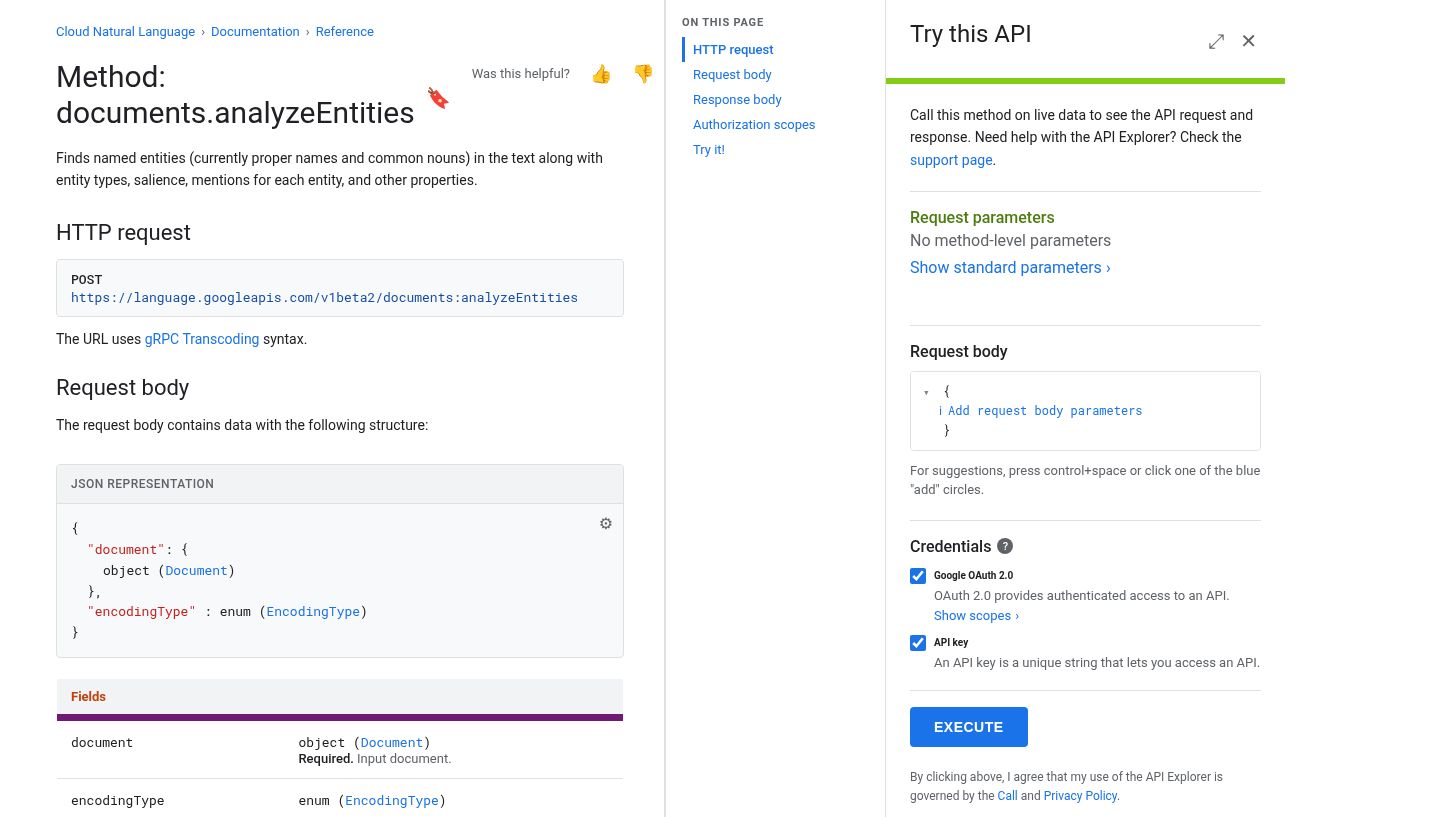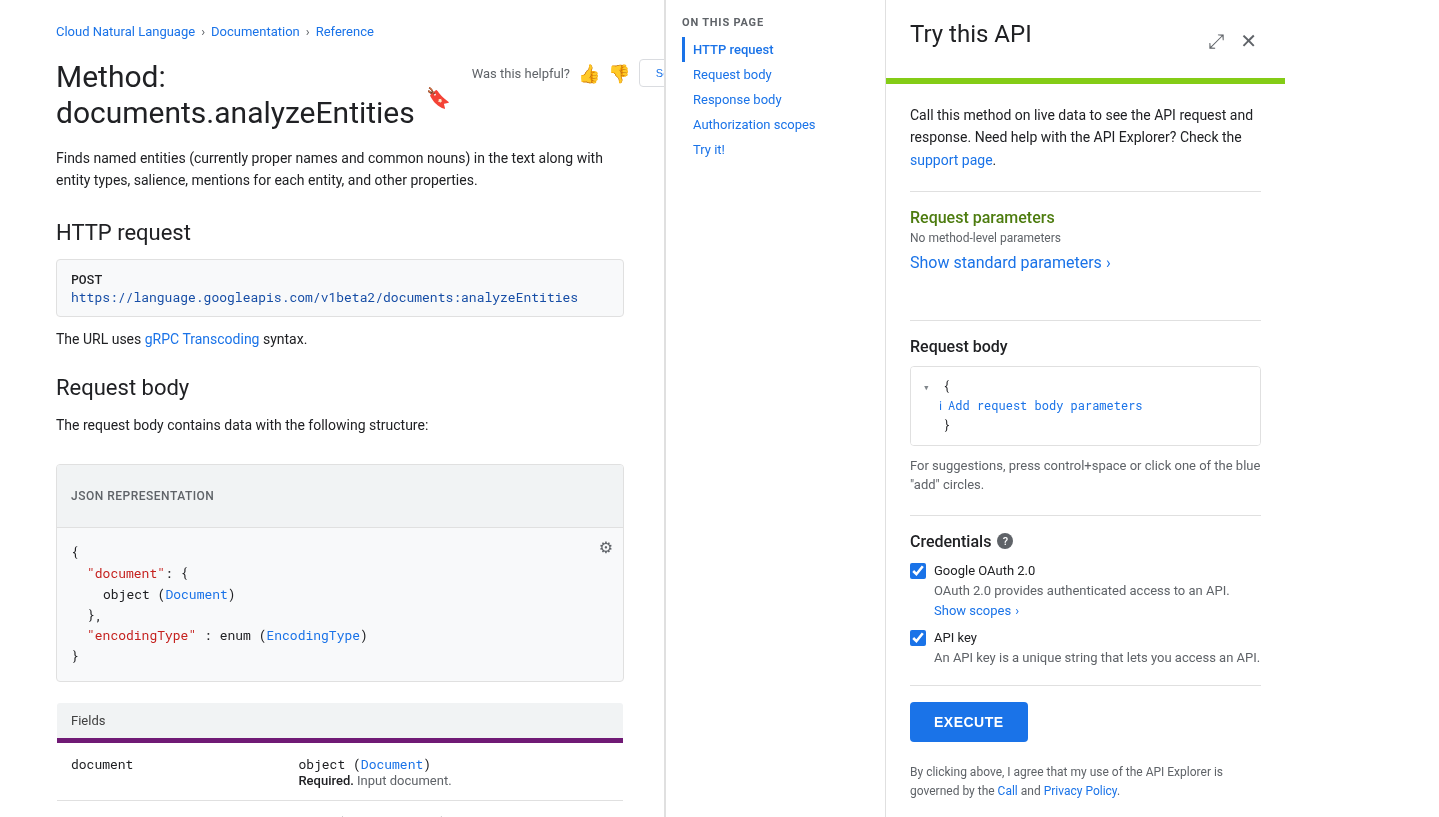--- a/index.html
+++ b/index.html
@@ -50,21 +50,21 @@
     .bookmark-icon {
       color: #5f6368;
       cursor: pointer;
       font-size: 20px;
       margin-top: 6px;
     }
 
     .helpful-row {
       display: flex;
       align-items: center;
-      gap: 8px;
+      gap: 20px;
       font-size: 13px;
       color: #5f6368;
       flex-shrink: 0;
       margin-left: 20px;
     }
     .helpful-icon {
       cursor: pointer;
       font-size: 18px;
       color: #5f6368;
     }
@@ -118,21 +118,21 @@
     .json-container {
       background: #f8f9fa;
       border: 1px solid #e0e0e0;
       border-radius: 4px;
       padding: 0;
       margin-bottom: 20px;
       overflow: hidden;
     }
     .json-header {
       background: #f1f3f4;
-      padding: 24px 14px;
+      padding: 12px 14px;
       font-size: 12px;
       font-weight: 500;
       color: #5f6368;
       border-bottom: 1px solid #e0e0e0;
       text-transform: uppercase;
       letter-spacing: 0.5px;
     }
     .json-code {
       padding: 14px;
       font-family: 'Roboto Mono', monospace;
@@ -161,23 +161,23 @@
       border-radius: 4px;
       overflow: hidden;
     }
     .fields-table thead tr {
       background: #f1f3f4;
     }
     .fields-table th {
       text-align: left;
       padding: 10px 14px;
       font-size: 13px;
-      font-weight: 400;
-      color: #404040;
-      border-bottom: 5px solid #701a75;
+      font-weight: 700;
+      color: #c2410c;
+      border-bottom: 7px solid #701a75;
     }
     .fields-table td {
       padding: 12px 14px;
       font-size: 13px;
       vertical-align: top;
       border-bottom: 1px solid #e0e0e0;
     }
     .fields-table tr:last-child td { border-bottom: none; }
     .field-name { font-family: 'Roboto Mono', monospace; color: #202124; }
     .field-type { color: #202124; font-family: 'Roboto Mono', monospace; }
@@ -237,21 +237,21 @@
     .try-api-description a { color: #1a73e8; text-decoration: none; }
 
     .section-title {
       font-size: 16px;
       font-weight: 500;
       color: #4d7c0f;
       margin-bottom: 4px;
     }
 
     .no-params {
-      font-size: 12px;
+      font-size: 16px;
       color: #5f6368;
       margin-bottom: 8px;
     }
 
     .show-params-link {
       display: inline-flex;
       align-items: center;
       gap: 4px;
       color: #1a73e8;
       font-size: 16px;
@@ -347,22 +347,22 @@
       margin-bottom: 4px;
     }
     .checkbox {
       width: 16px;
       height: 16px;
       accent-color: #1a73e8;
       cursor: pointer;
       flex-shrink: 0;
     }
     .credential-label {
-      font-size: 13px;
-      font-weight: 400;
+      font-size: 10px;
+      font-weight: 700;
       color: #202124;
     }
     .credential-desc {
       font-size: 13px;
       color: #5f6368;
       margin-left: 24px;
       margin-bottom: 4px;
     }
     .show-scopes-link {
       display: inline-flex;

